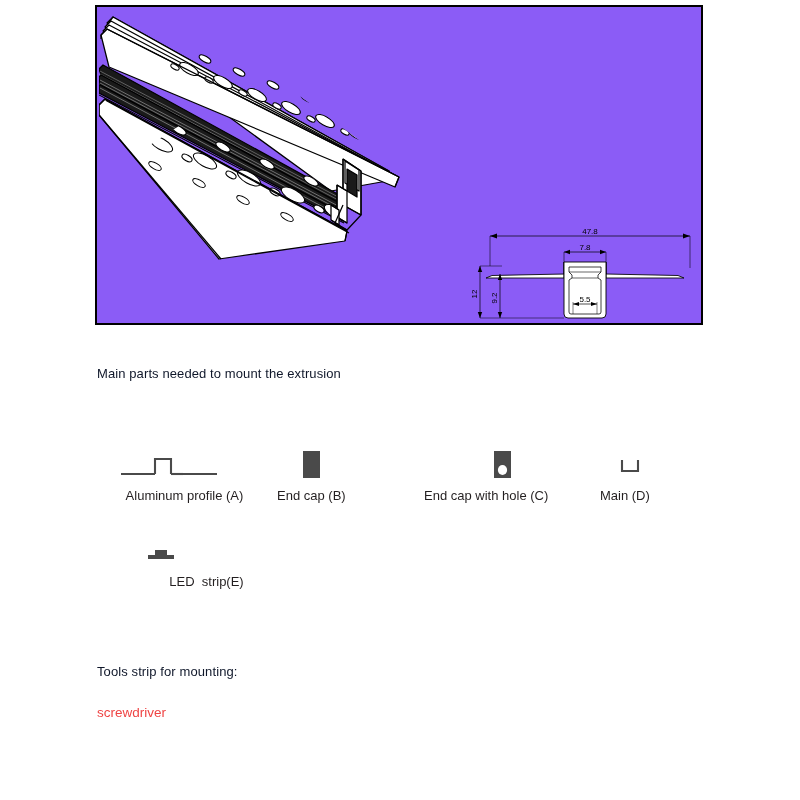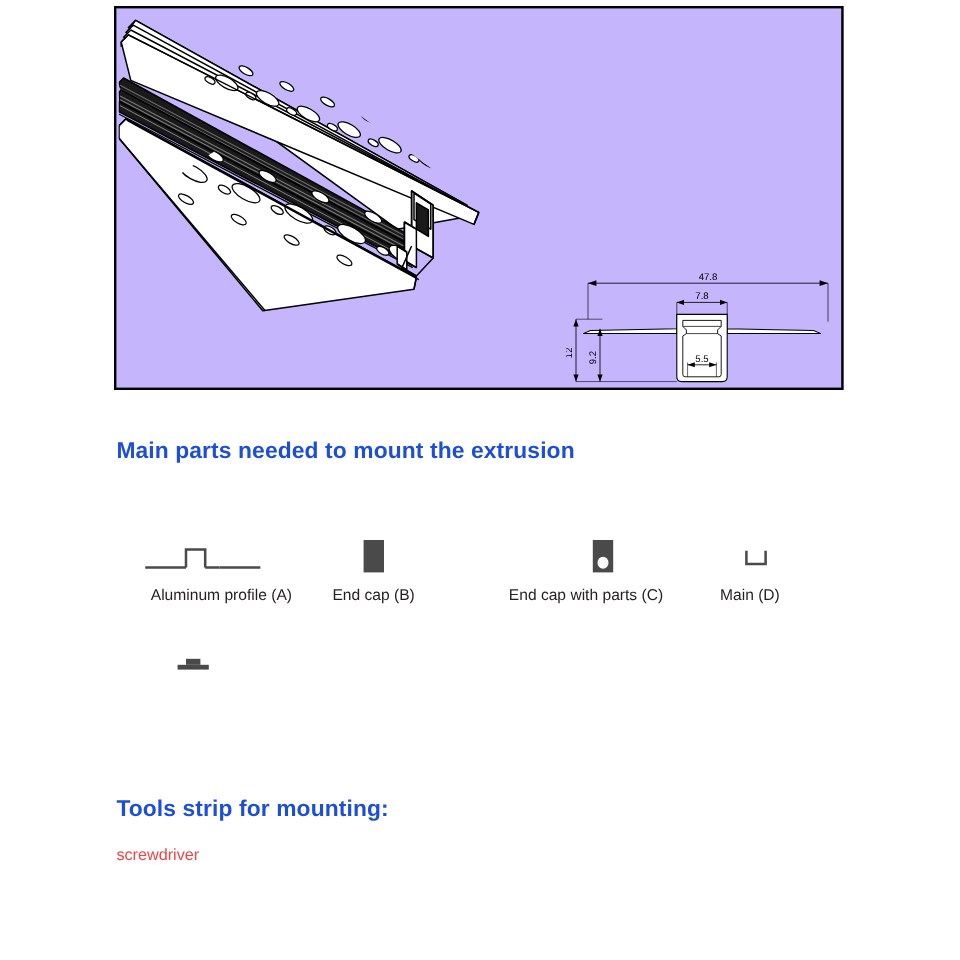--- a/index.html
+++ b/index.html
@@ -18,39 +18,39 @@
 
   
   #drawing-frame {
     position: absolute;
     left: 95px;
     top: 5px;
     width: 608px;
     height: 320px;
     border: 2px solid #000000;
     box-sizing: border-box;
-    background: #c4b5fd;
+    background: #8b5cf6;
   }
   #iso-drawing {
     position: absolute;
     left: 2px;
     top: 2px;
   }
   #section-drawing {
     position: absolute;
     left: 375px;
     top: 215px;
   }
 
   
   .section-heading {
     position: absolute;
-    font-size: 19px;
-    font-weight: bold;
-    color: #1d4ed8;
+    font-size: 13px;
+    font-weight: normal;
+    color: #0f172a;
     letter-spacing: 0.1px;
     white-space: pre;
   }
   #parts-heading { left: 97px; top: 366px; }
   #tools-heading { left: 97px; top: 664px; }
 
   #tools-item {
     position: absolute;
     left: 97px;
     top: 705px;
@@ -314,21 +314,21 @@
 
 <div id="part-c" class="part">
   <div class="part-icon-box">
     <span class="icon-wrap">
       <svg width="34" height="34" viewBox="0 0 34 34">
         <rect x="9" y="3" width="17" height="27" fill="#4a4a4a"></rect>
         <ellipse cx="17.5" cy="22" rx="4.6" ry="5" fill="#ffffff"></ellipse>
       </svg>
     </span>
   </div>
-  <div class="part-label">End cap with parts (C)</div>
+  <div class="part-label">End cap with hole (C)</div>
 </div>
 
 <div id="part-d" class="part">
   <div class="part-icon-box">
     <span class="icon-wrap">
       <svg width="30" height="22" viewBox="0 0 30 22">
         <g stroke="#4a4a4a" fill="none" stroke-width="2.1" stroke-linejoin="miter">
           <polyline points="7,4 7,15 23,15 23,4"></polyline>
         </g>
       </svg>
@@ -339,16 +339,17 @@
 
 <div id="part-e" class="part">
   <div class="part-icon-box" style="height:34px">
     <span class="icon-wrap">
       <svg width="34" height="16" viewBox="0 0 34 16">
         <rect x="4" y="9" width="26" height="4" fill="#4a4a4a"></rect>
         <rect x="11" y="4" width="12" height="5" fill="#4a4a4a"></rect>
       </svg>
     </span>
   </div>
+  <div class="part-label">LED  strip(E)</div>
 </div>
 
 <div id="tools-heading" class="section-heading">Tools strip for mounting:</div>
 <div id="tools-item">screwdriver</div>
 
 </body></html>

